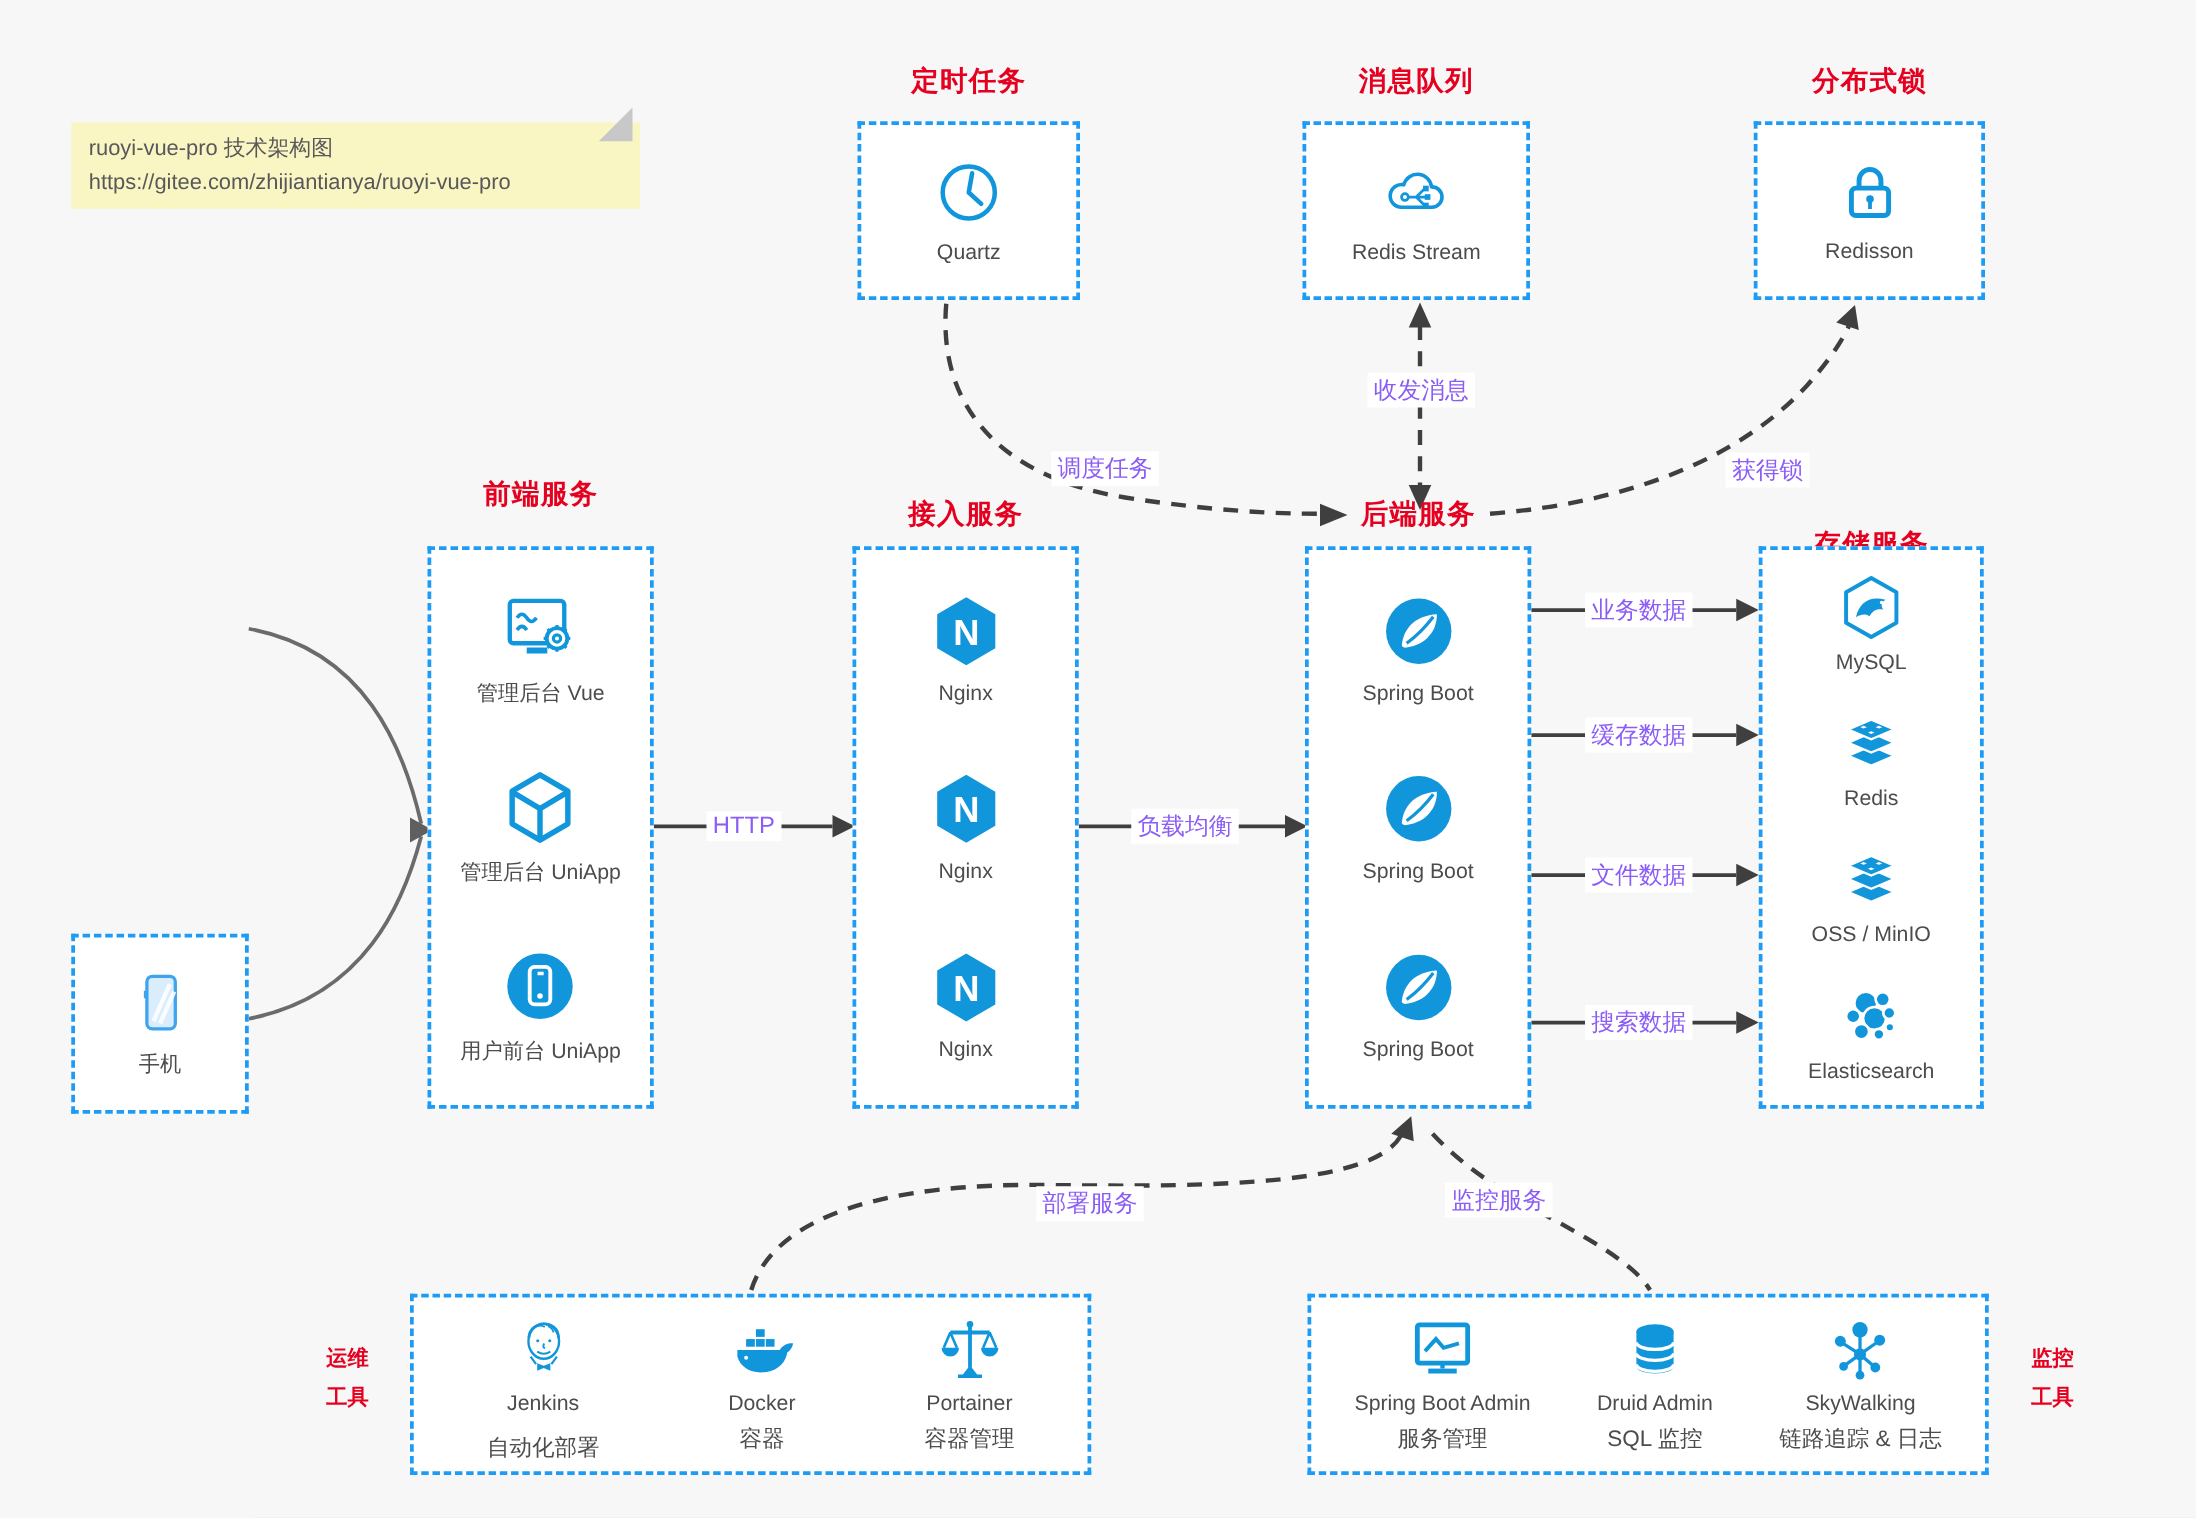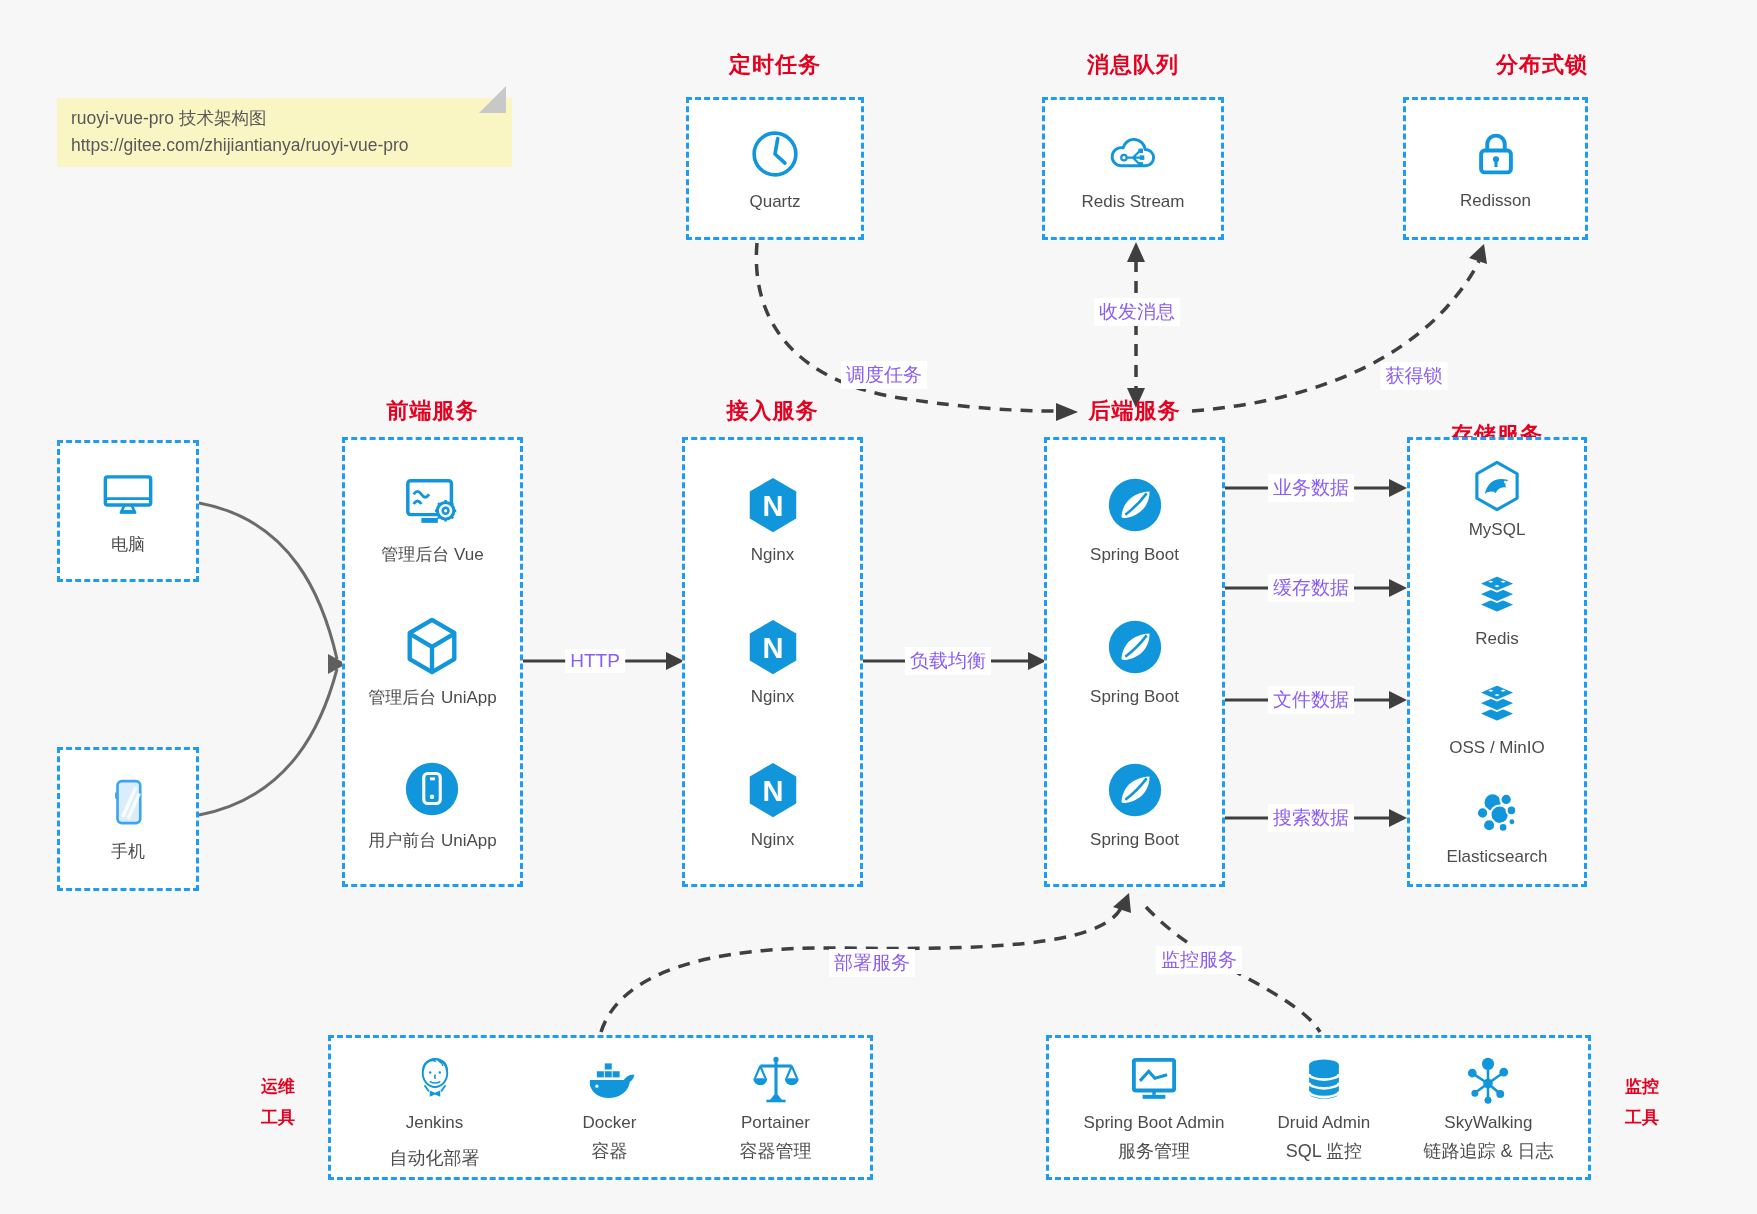--- a/index.html
+++ b/index.html
@@ -103,63 +103,50 @@
           <path d="M25 36 h7 M32 36 L39 29 M32 36 L40 36 M32 36 L39 43" fill="none" stroke="currentColor" stroke-width="2.4"></path>
           <rect x="38" y="26" width="5" height="5" fill="currentColor"></rect>
           <rect x="39.5" y="33.5" width="5" height="5" fill="currentColor"></rect>
           <rect x="38" y="41" width="5" height="5" fill="currentColor"></rect>
         </svg>
       </span>
       <span class="ilabel">Redis Stream</span>
     </div>
   </div>
 
-  <div class="gtitle" style="left:1403px;top:50px;width:185px;text-align:right;">分布式锁</div>
+  <div class="gtitle" style="left:1403px;top:50px;width:185px;">分布式锁</div>
   <div class="gbox center" style="left:1403px;top:97px;width:185px;height:143px;">
     <div class="gitem">
       <span class="icon">
         <svg width="56" height="56" viewBox="0 0 64 64">
           <path d="M22 28 v-7 a10 10 0 0 1 20 0 v7" fill="none" stroke="currentColor" stroke-width="4.5"></path>
           <rect x="15" y="28" width="34" height="25" rx="4" fill="none" stroke="currentColor" stroke-width="4.5"></rect>
           <circle cx="32" cy="38" r="3.5" fill="currentColor"></circle>
           <path d="M32 40 v7" stroke="currentColor" stroke-width="3.5"></path>
         </svg>
       </span>
       <span class="ilabel">Redisson</span>
     </div>
   </div>
 
-  <div class="gbox center" style="left:57px;top:440px;width:142px;height:142px;">
-    <div class="gitem">
-      <span class="icon">
-        <svg width="58" height="58" viewBox="0 0 64 64">
-          <rect x="7" y="12" width="50" height="31" rx="2.5" fill="#fff" stroke="currentColor" stroke-width="3.8"></rect>
-          <path d="M7 36 h50" stroke="currentColor" stroke-width="3.2"></path>
-          <path d="M28 43 l-3 7 h14 l-3 -7" fill="none" stroke="currentColor" stroke-width="3"></path>
-          <path d="M23 51 h18" stroke="currentColor" stroke-width="3.6"></path>
-        </svg>
-      </span>
-      <span class="ilabel">电脑</span>
-    </div>
-  </div>
 
   <div class="gbox center" style="left:57px;top:747px;width:142px;height:144px;">
     <div class="gitem">
       <span class="icon">
         <svg width="56" height="56" viewBox="0 0 64 64">
           <rect x="20" y="7" width="26" height="48" rx="5" fill="#d9edfc" stroke="#3ea4ee" stroke-width="3"></rect>
           <path d="M26 48 L41 14 M32 50 L45 21" stroke="#ffffff" stroke-width="4" opacity="0.85"></path>
           <path d="M18.5 20 v7" stroke="#3ea4ee" stroke-width="2.5"></path>
         </svg>
       </span>
       <span class="ilabel">手机</span>
     </div>
   </div>
 
-  <div class="gtitle" style="left:342px;top:396px;width:181px;">前端服务</div>
+  <div class="gtitle" style="left:342px;top:380px;width:181px;">前端服务</div>
   <div class="gbox" style="left:342px;top:437px;width:181px;height:450px;">
     <div class="gitem">
       <span class="icon">
         <svg width="62" height="62" viewBox="0 0 64 64">
           <rect x="6" y="9" width="45" height="35" rx="3" fill="#fff" stroke="currentColor" stroke-width="3.6"></rect>
           <path d="M12 23 q4 -6 8 0 q4 6 8 0 M12 33 q4 -6 8 0" fill="none" stroke="currentColor" stroke-width="3"></path>
           <g stroke="currentColor" stroke-width="2.6">
             <path d="M45 29 v22 M34 40 h22 M37.2 32.2 l15.6 15.6 M52.8 32.2 l-15.6 15.6"></path>
           </g>
           <circle cx="45" cy="40" r="8.5" fill="#fff" stroke="currentColor" stroke-width="3.2"></circle>

